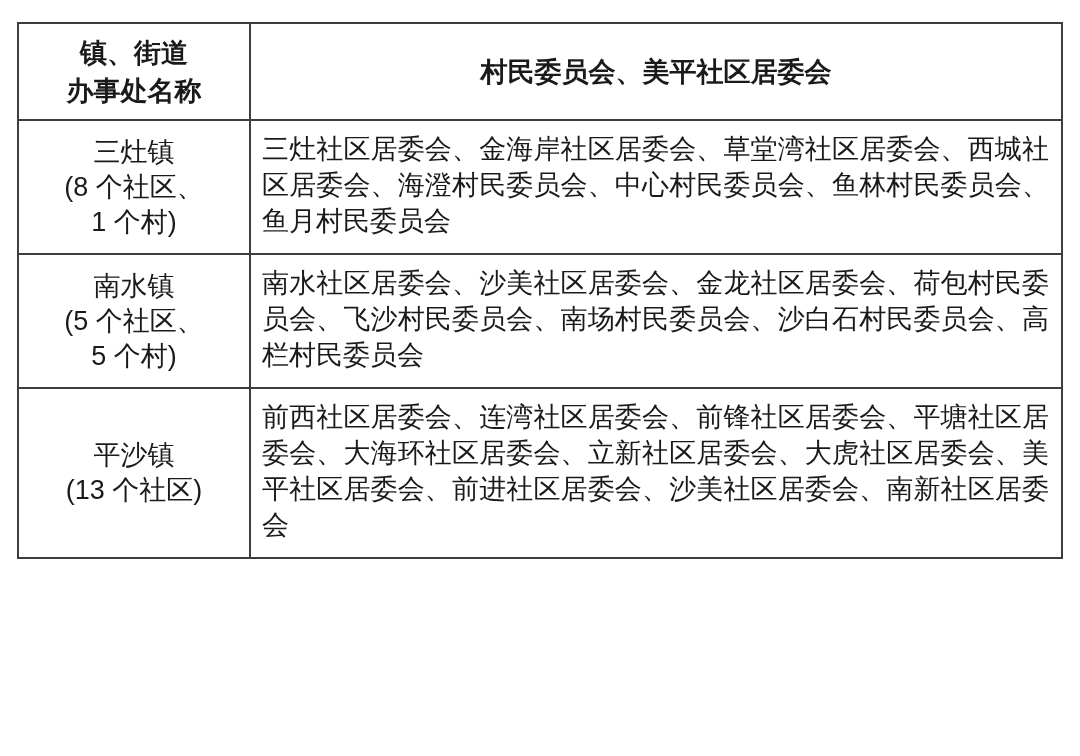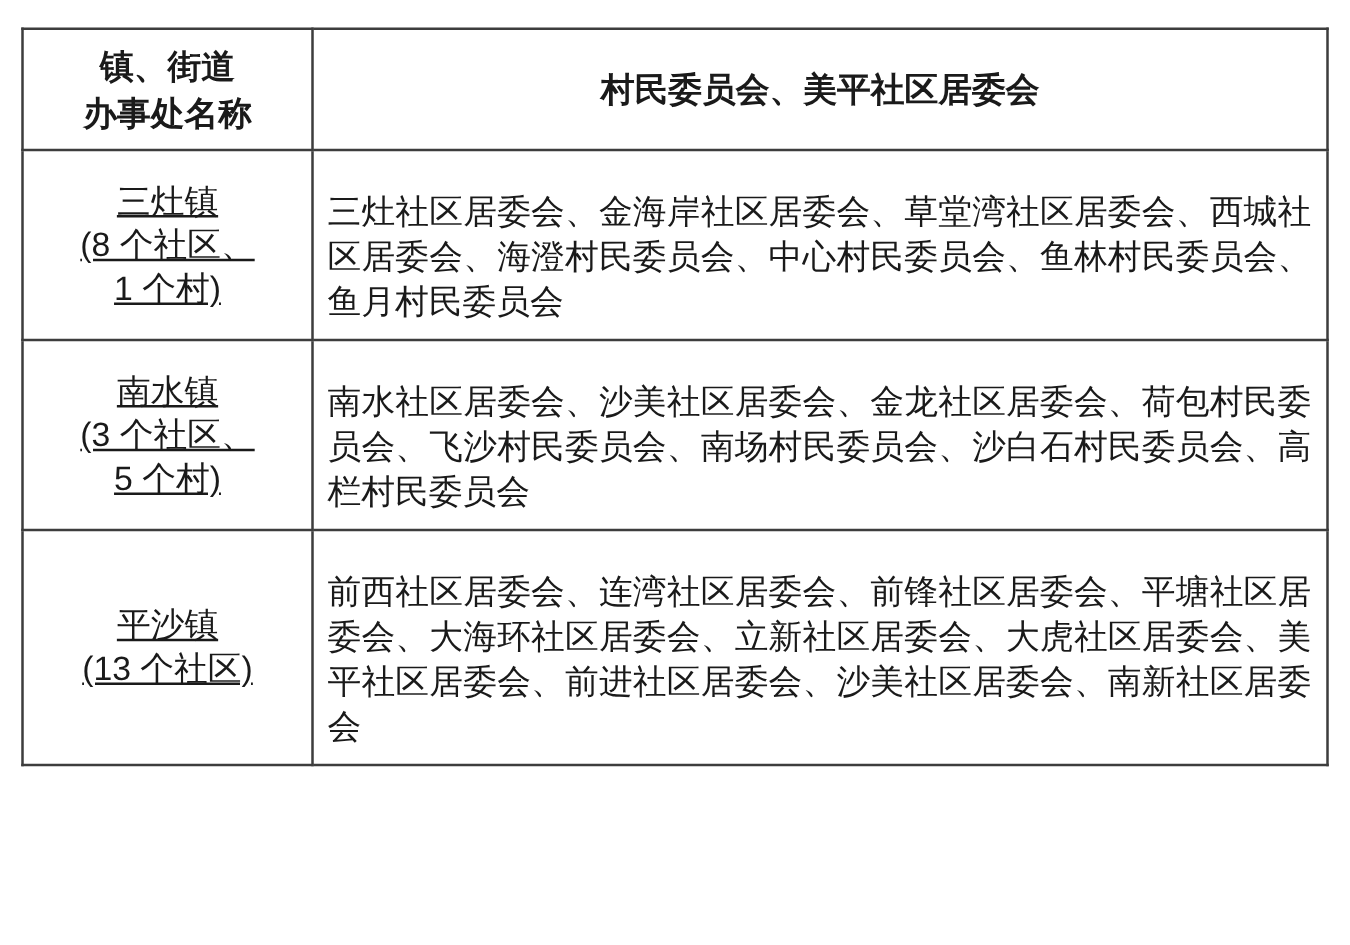--- a/index.html
+++ b/index.html
@@ -35,28 +35,28 @@
     height: 91px;
     line-height: 38px;
     padding: 2px 6px;
   }
   col.col-1 { width: 232px; }
   td.col-town {
     text-align: center;
     vertical-align: middle;
     line-height: 35px;
     padding: 10px 6px;
-    text-decoration: underline;
   }
   td.col-names {
     text-align: justify;
     text-justify: inter-ideograph;
     vertical-align: middle;
     line-height: 36px;
-    padding: 30px 12px 12px 11px;
+    padding: 12px 12px 12px 11px;
+    font-family: Liberation Mono, monospace;
   }
 </style>
 </head>
 <body>
 
 <div class="table-wrap">
   <table class="committees-table">
     <colgroup>
       <col class="col-1">
       <col class="col-2">
@@ -75,21 +75,21 @@
           <td class="col-town">
             <div>三灶镇</div>
             <div>(8 个社区、</div>
             <div>1 个村)</div>
           </td>
           <td class="col-names">三灶社区居委会、金海岸社区居委会、草堂湾社区居委会、西城社区居委会、海澄村民委员会、中心村民委员会、鱼林村民委员会、鱼月村民委员会</td>
         </tr>
         <tr>
           <td class="col-town">
             <div>南水镇</div>
-            <div>(3 个社区、</div>
+            <div>(5 个社区、</div>
             <div>5 个村)</div>
           </td>
           <td class="col-names">南水社区居委会、沙美社区居委会、金龙社区居委会、荷包村民委员会、飞沙村民委员会、南场村民委员会、沙白石村民委员会、高栏村民委员会</td>
         </tr>
         <tr>
           <td class="col-town">
             <div>平沙镇</div>
             <div>(13 个社区)</div>
           </td>
           <td class="col-names">前西社区居委会、连湾社区居委会、前锋社区居委会、平塘社区居委会、大海环社区居委会、立新社区居委会、大虎社区居委会、美平社区居委会、前进社区居委会、沙美社区居委会、南新社区居委会</td>

